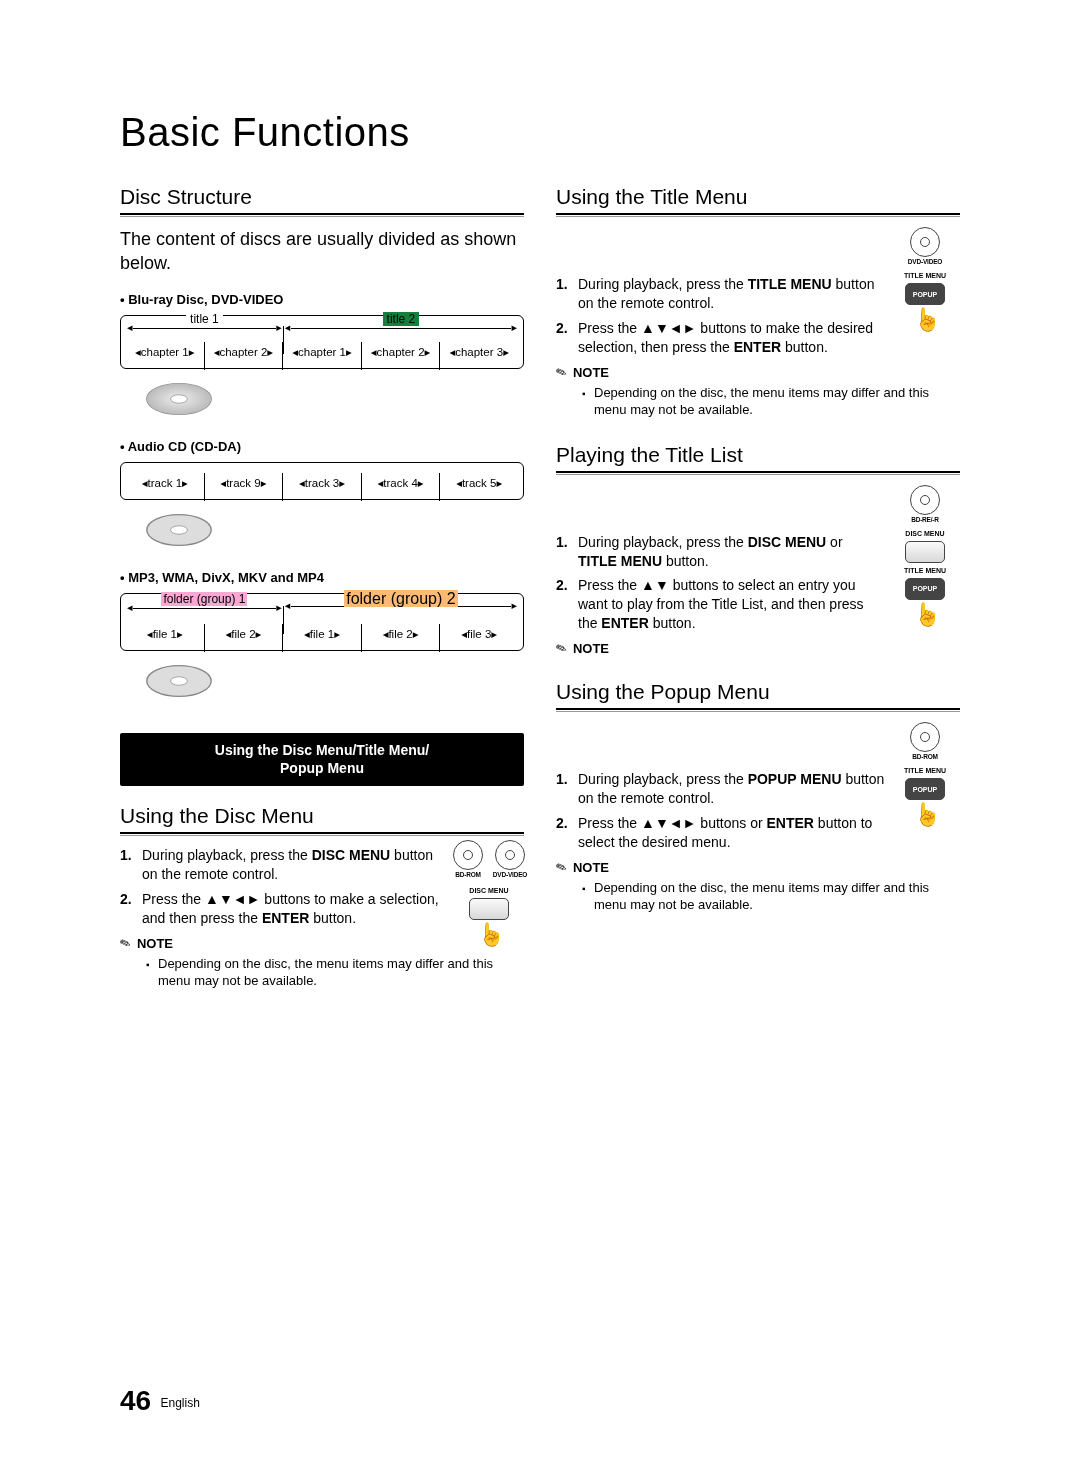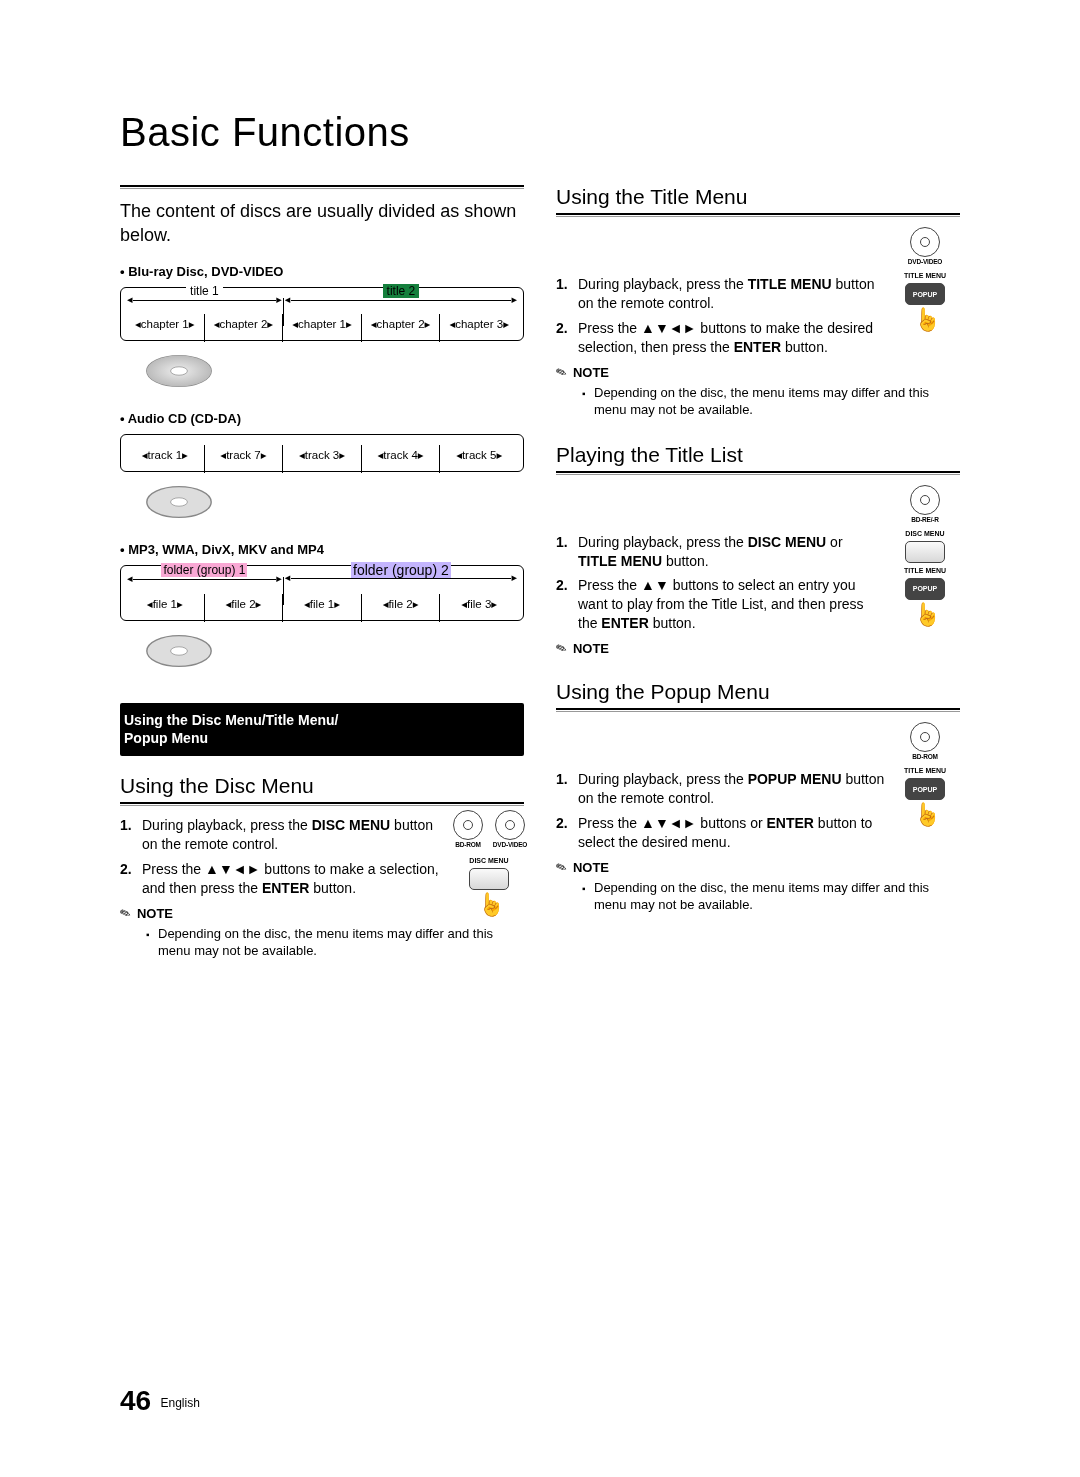--- a/index.html
+++ b/index.html
@@ -54,21 +54,21 @@
     background: #fff;
   }
   .arrow-span::before { content: "◂"; }
   .arrow-span::after { content: "▸"; }
   .disc-svg {
     width: 70px; height: 48px; display: block; margin: 4px 0 0 24px;
   }
   .black-bar {
     background: #000;
     color: #fff;
-    text-align: left;
+    text-align: center;
     font-weight: bold;
     font-size: 14px;
     padding: 8px 4px;
     border-radius: 2px;
     margin: 28px 0 18px 0;
     line-height: 1.35;
   }
   .ol { list-style: none; margin: 8px 0; }
   .ol li {
     font-size: 14px;
@@ -221,20 +221,21 @@
 </style>
 </head>
 <body>
 
 <div class="page">
   <div class="h1">Basic Functions</div>
 
   <div class="columns">
 
     <div class="col">
+      <div class="h2">Disc Structure</div>
       <hr class="hr-double">
       <p class="p">The content of discs are usually divided as shown below.</p>
 
       <div class="bullet-head">Blu-ray Disc, DVD-VIDEO</div>
       <div class="diagram-box">
         <div class="diag-row2" style="padding-bottom:2px;">
           <span class="seg" style="flex:2"><span class="long-arrow" style="width:100%"><span class="al">◂</span><span class="line"></span><span class="ar">▸</span></span><br><span style="position:relative;top:-24px;background:#fff;padding:0 4px">title 1</span></span>
           <span class="vsep"></span>
           <span class="seg" style="flex:3"><span class="long-arrow" style="width:100%"><span class="al">◂</span><span class="line"></span><span class="ar">▸</span></span><br><span style="position:relative;top:-24px;background:#15803d;padding:0 4px">title 2</span></span>
         </div>
@@ -260,40 +261,40 @@
               <stop offset="100%" stop-color="#bbb"></stop>
             </radialGradient>
           </defs>
       </svg>
 
       <div class="bullet-head">Audio CD (CD-DA)</div>
       <div class="diagram-box">
         <div class="diag-row2">
           <span class="seg small arrow-span">track 1</span>
           <span class="vsep"></span>
-          <span class="seg small arrow-span">track 7</span>
+          <span class="seg small arrow-span">track 9</span>
           <span class="vsep"></span>
           <span class="seg small arrow-span">track 3</span>
           <span class="vsep"></span>
           <span class="seg small arrow-span">track 4</span>
           <span class="vsep"></span>
           <span class="seg small arrow-span">track 5</span>
         </div>
       </div>
       <svg class="disc-svg" viewBox="0 0 100 60">
         <ellipse cx="50" cy="30" rx="46" ry="22" fill="#ddd" stroke="#888" stroke-width="2"></ellipse>
         <ellipse cx="50" cy="30" rx="12" ry="6" fill="#fff" stroke="#888"></ellipse>
       </svg>
 
       <div class="bullet-head">MP3, WMA, DivX, MKV and MP4</div>
       <div class="diagram-box">
         <div class="diag-row2" style="padding-bottom:2px;">
           <span class="seg" style="flex:2"><span class="long-arrow" style="width:100%"><span class="al">◂</span><span class="line"></span><span class="ar">▸</span></span><br><span style="position:relative;top:-24px;background:#f9a8d4;padding:0 2px;font-size:12px">folder (group) 1</span></span>
           <span class="vsep"></span>
-          <span class="seg" style="flex:3"><span class="long-arrow" style="width:100%"><span class="al">◂</span><span class="line"></span><span class="ar">▸</span></span><br><span style="position:relative;top:-24px;background:#c4b5fd;padding:0 2px;font-size:14px">folder (group) 2</span></span>
+          <span class="seg" style="flex:3"><span class="long-arrow" style="width:100%"><span class="al">◂</span><span class="line"></span><span class="ar">▸</span></span><br><span style="position:relative;top:-24px;background:#fdba74;padding:0 2px;font-size:16px">folder (group) 2</span></span>
         </div>
         <div class="diag-row2" style="margin-top:-14px;">
           <span class="seg small arrow-span">file 1</span>
           <span class="vsep"></span>
           <span class="seg small arrow-span">file 2</span>
           <span class="vsep"></span>
           <span class="seg small arrow-span">file 1</span>
           <span class="vsep"></span>
           <span class="seg small arrow-span">file 2</span>
           <span class="vsep"></span>

